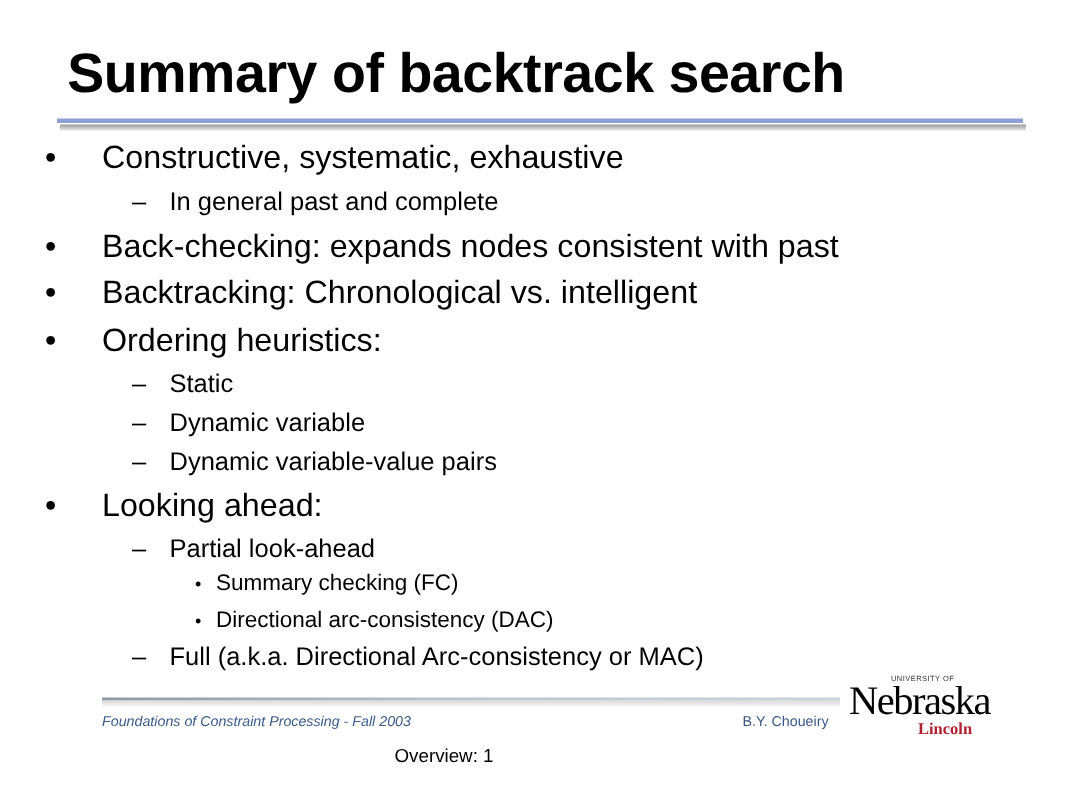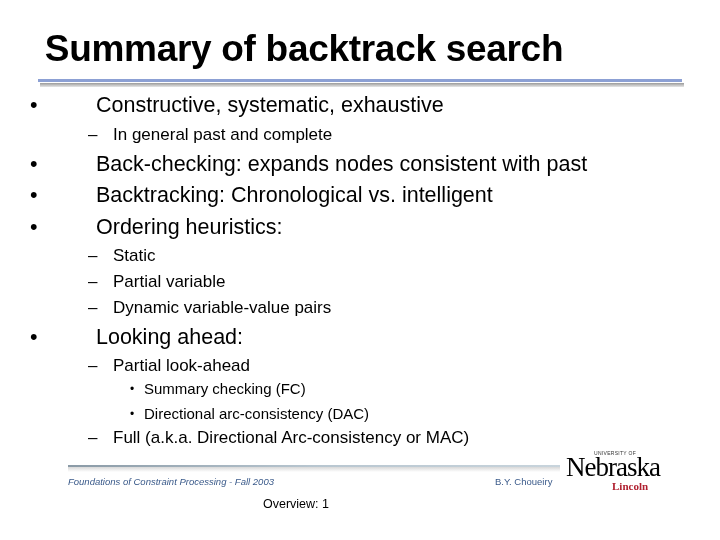--- a/index.html
+++ b/index.html
@@ -5,21 +5,21 @@
     html, body { margin:0; padding:0; background:#ffffff; }
     body { width:720px; height:540px; position:relative; overflow:hidden;
            font-family:"Liberation Sans", sans-serif; color:#000; }
     .title { position:absolute; left:0; width:608px; top:28px; text-align:center;
              font-weight:bold; font-size:37px; letter-spacing:-0.3px; }
     .title-rule { position:absolute; left:38px; width:644px; top:79px; height:3px; background:#8ca0d4; }
     .title-shadow { position:absolute; left:40px; width:644px; top:83px; height:4px;
                     background:linear-gradient(#9a9a9a,#e6e6e6); }
     .l1 { position:absolute; left:30px; font-size:21.5px; }
     .l1 .b { position:absolute; left:0; }
-    .l1 .t { position:absolute; left:66px; white-space:nowrap; }
+    .l1 .t { position:absolute; left:38px; white-space:nowrap; }
     .l2 { position:absolute; left:88px; font-size:17px; white-space:nowrap; }
     .l2 .d { position:absolute; left:0; }
     .l2 .t { position:absolute; left:25px; }
     .l3 { position:absolute; left:130px; font-size:15px; white-space:nowrap; }
     .l3 .b { position:absolute; left:0; font-size:12px; top:2px; }
     .l3 .t { position:absolute; left:14px; }
     .foot-rule { position:absolute; left:68px; width:492px; top:465px; height:2px;
                  background:linear-gradient(90deg,#8a9aa6,#b8c6d0,#c8d4dc); }
     .foot-shadow { position:absolute; left:68px; width:492px; top:467px; height:5px;
                    background:linear-gradient(#d8d8d8,#ffffff); }
@@ -64,21 +64,21 @@
   <div class="l1" style="top:215px">
     <span class="b">•</span>
     <span class="t">Ordering heuristics:</span>
   </div>
   <div class="l2" style="top:246px">
     <span class="d">–</span>
     <span class="t">Static</span>
   </div>
   <div class="l2" style="top:272px">
     <span class="d">–</span>
-    <span class="t">Partial variable</span>
+    <span class="t">Dynamic variable</span>
   </div>
   <div class="l2" style="top:298px">
     <span class="d">–</span>
     <span class="t">Dynamic variable-value pairs</span>
   </div>
 
   <div class="l1" style="top:325px">
     <span class="b">•</span>
     <span class="t">Looking ahead:</span>
   </div>

